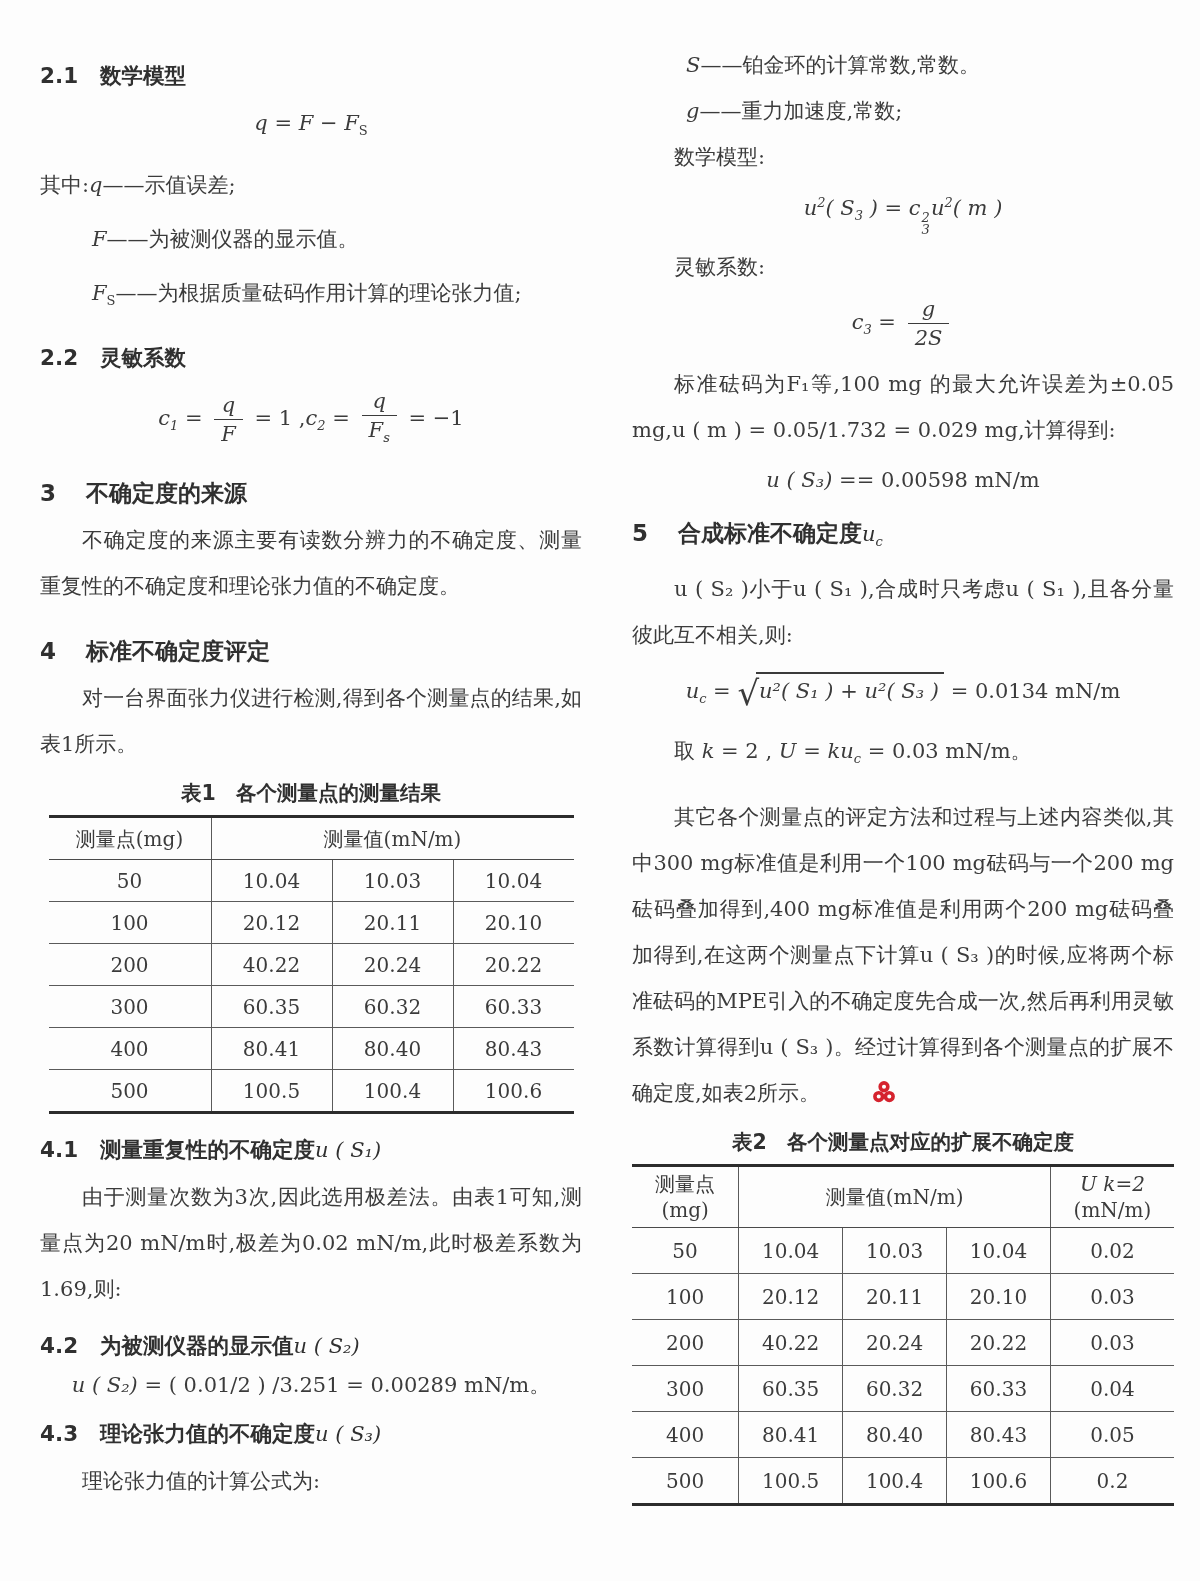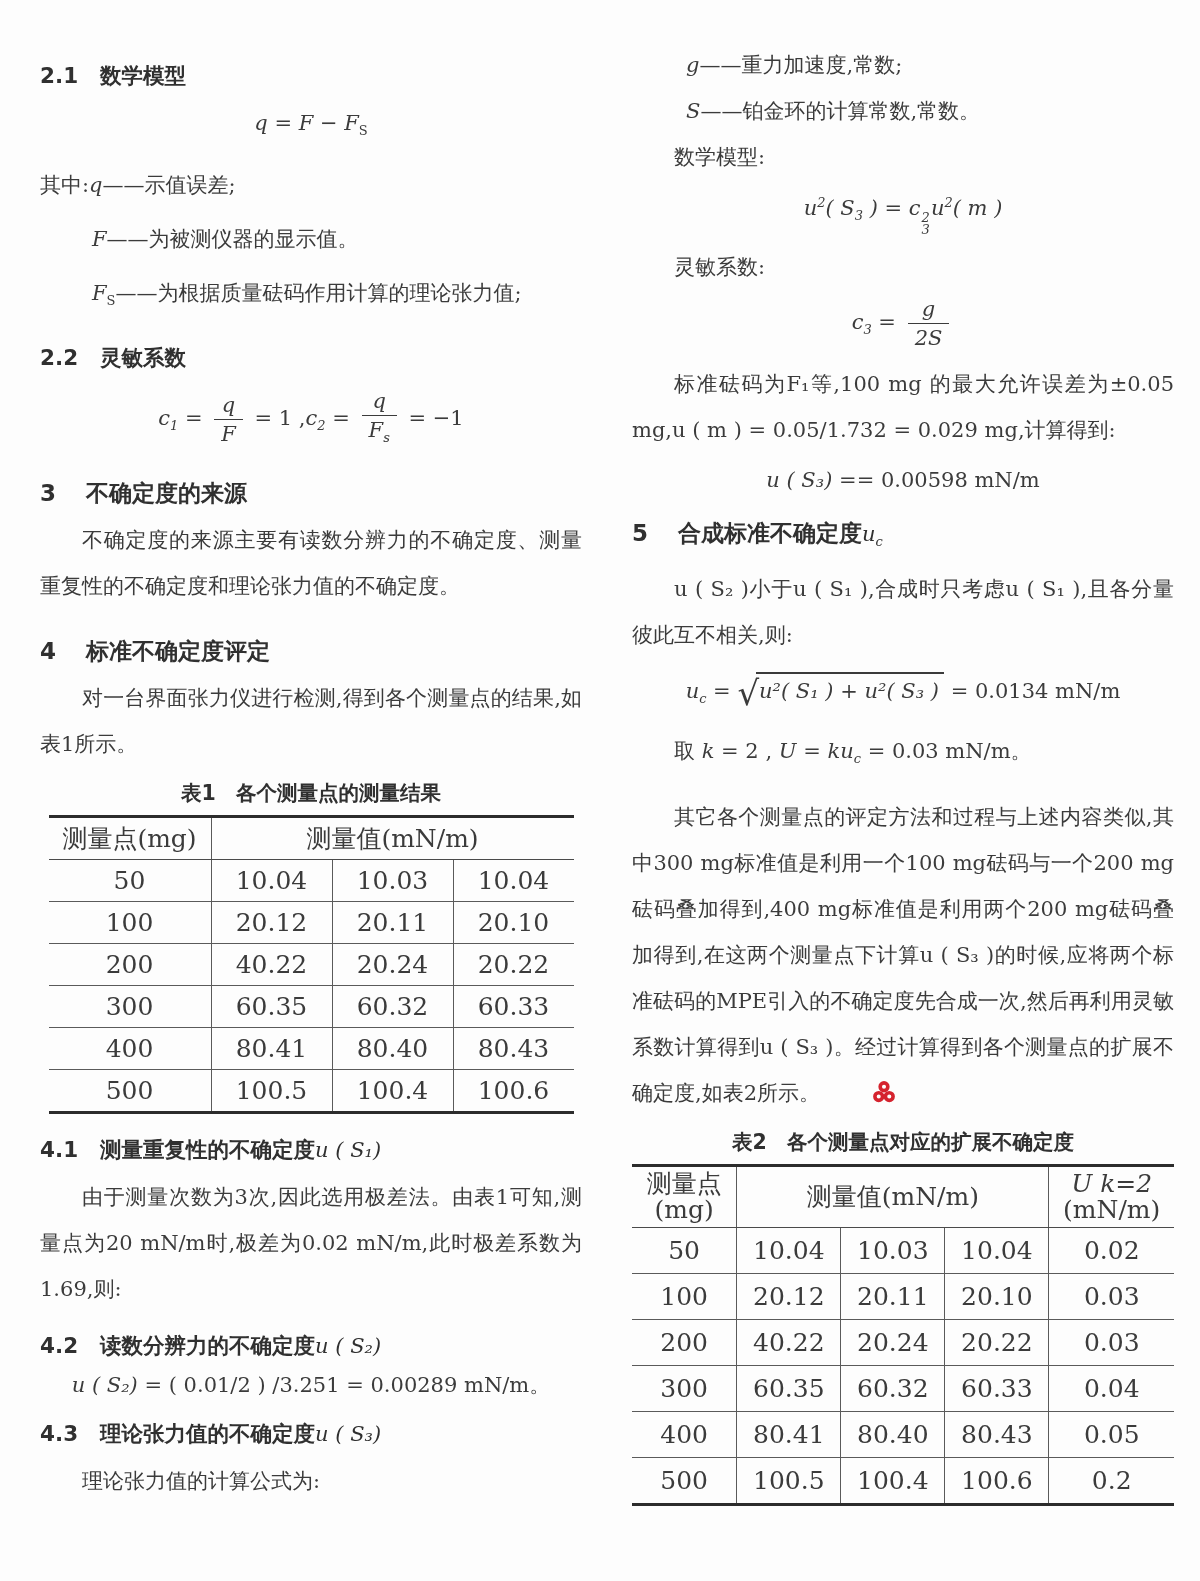--- a/index.html
+++ b/index.html
@@ -30,21 +30,21 @@
   .frac{display:inline-flex;flex-direction:column;vertical-align:middle;text-align:center;margin:0 5px;line-height:26px;}
   .frac .num{border-bottom:1.5px solid #3b3b3b;padding:0 7px 1px;}
   .frac .den{padding:1px 7px 0;}
   .ss{display:inline-flex;flex-direction:column;font-size:13px;line-height:12px;vertical-align:-7px;margin:0 1px;}
   .sqrt{white-space:nowrap;}
   .sqrt-sym{font-size:34px;font-style:normal;vertical-align:-7px;margin-right:-3px;}
   .sqrt-body{display:inline-block;border-top:2px solid #3b3b3b;padding:2px 5px 0 3px;}
   
   .tcap{font-family:"DejaVu Sans","Liberation Sans",sans-serif;font-weight:700;font-size:20.5px;color:#303030;text-align:center;margin:12px 0 8px;}
   .tcap .cap-label{margin-right:20px;}
-  table.dtable{border-collapse:collapse;margin:0 auto;font-size:25px;color:#3b3b3b;
+  table.dtable{border-collapse:collapse;margin:0 auto;font-size:20px;color:#3b3b3b;
     border-top:3px solid #2c2c2c;border-bottom:3px solid #2c2c2c;}
   .dtable th,.dtable td{font-weight:400;text-align:center;padding:4px 6px;line-height:26px;}
   .dtable thead th{border-bottom:1.5px solid #4a4a4a;}
   .dtable tbody tr:not(:last-child) td{border-bottom:1px solid #5a5a5a;}
   .dtable th + th, .dtable td + td{border-left:1px solid #5a5a5a;}
   #t1 td,#t1 th{height:33px;}
   #t1 .c1{width:150px;} #t1 .cv{width:108px;}
   #t2 td{height:37px;}
   #t2 .c1{width:104px;} #t2 .cv{width:98px;} #t2 .cu{width:118px;}
   .hdr2{line-height:27px;}
@@ -154,43 +154,43 @@
     </table>
 
     <div class="h2" style="margin-top:20px;">
       <span class="h-num">4.1</span><span>测量重复性的不确定度</span><span class="h-math">u ( S₁)</span>
     </div>
 
     <p class="body indent">由于测量次数为3次,因此选用极差法。由表1可知,测量点为20 mN/m时,极差为0.02 mN/m,此时极差系数为1.69,则:</p>
 
 
     <div class="h2">
-      <span class="h-num">4.2</span><span>读数分辨力的不确定度</span><span class="h-math">u ( S₂)</span>
+      <span class="h-num">4.2</span><span>为被测仪器的显示值</span><span class="h-math">u ( S₂)</span>
     </div>
 
 
     <div class="formula" style="margin:8px 0;">
       <span class="it">u ( S₂)</span><span> = ( 0.01/2 ) /3.251 = 0.00289 mN/m。</span>
     </div>
 
     <div class="h2">
       <span class="h-num">4.3</span><span>理论张力值的不确定度</span><span class="h-math">u ( S₃)</span>
     </div>
 
     <p class="body indent">理论张力值的计算公式为:</p>
 
   </div>
 
   <div class="col">
 
+    <p class="def" style="padding-left:54px;">
+      <span class="it">S</span><span>——铂金环的计算常数,常数。</span>
+    </p>
     <p class="def" style="padding-left:54px;margin-top:0;">
       <span class="it">g</span><span>——重力加速度,常数;</span>
-    </p>
-    <p class="def" style="padding-left:54px;">
-      <span class="it">S</span><span>——铂金环的计算常数,常数。</span>
     </p>
 
     <p class="body indent" style="margin:0;">数学模型:</p>
 
     <div class="formula" style="margin:8px 0;">
       <span class="it">u</span><span class="sup it">2</span><span class="it">( S</span><span class="sub it">3</span><span class="it"> ) = c</span><span class="ss it">
           <span>2</span>
           <span>3</span>
         </span><span class="it">u</span><span class="sup it">2</span><span class="it">( m )</span>
     </div>

